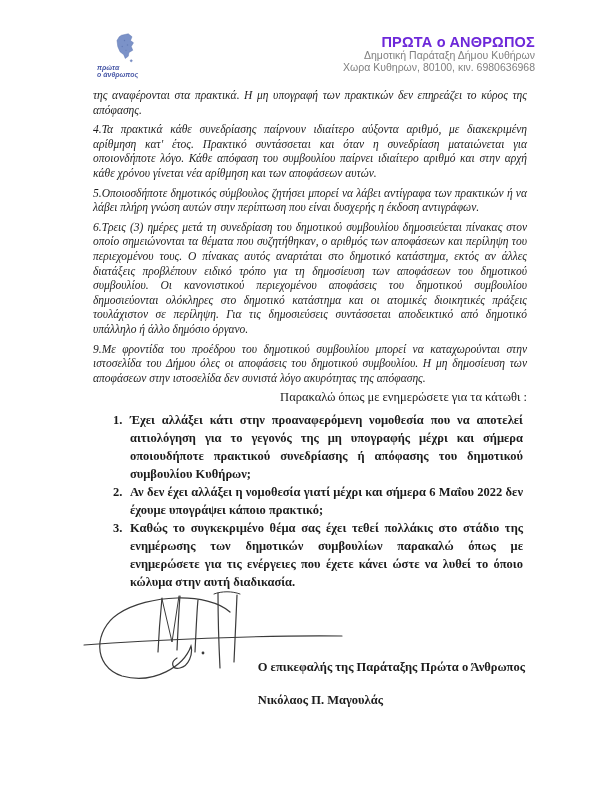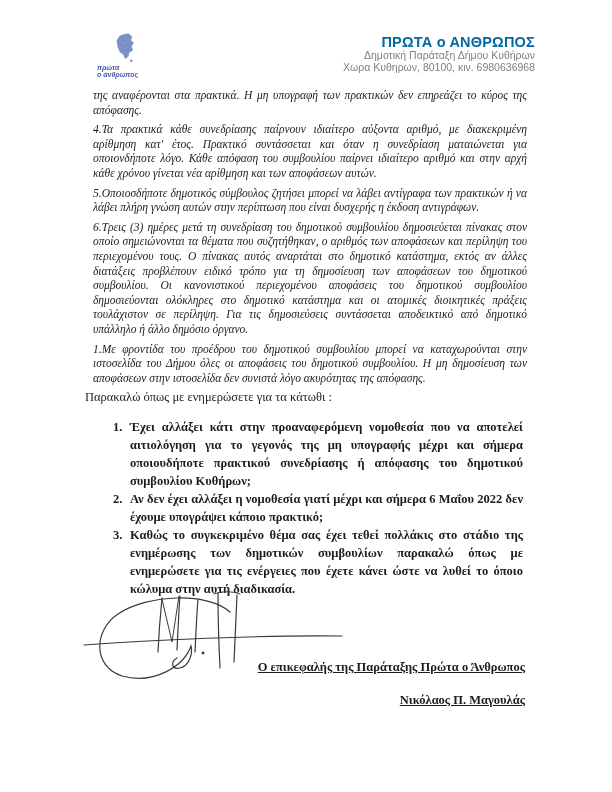--- a/index.html
+++ b/index.html
@@ -35,38 +35,38 @@
   }
   
   .content{
     position:absolute;left:85px;top:88px;width:442px;
     font-size:11.5px;line-height:14.6px;
     text-align:justify;
   }
   .content p{margin:0 0 5px 8px;font-style:italic;}
   .content p.request{
     font-style:normal;font-size:12.5px;line-height:15px;
-    margin:2px 0 13px 0;text-align:left;
+    margin:2px 0 6px 0;text-align:right;
   }
   .qlist{
     list-style:none;margin:0;padding:0 4px 0 28px;
     font-style:normal;font-weight:bold;
     font-size:12.5px;line-height:18px;
   }
   .qlist li{display:flex;align-items:flex-start;}
   .qlist .num{flex:0 0 17px;}
   .qlist .itxt{flex:1 1 auto;text-align:justify;}
   
   .sig{
     position:absolute;left:70px;top:578px;width:285px;height:105px;
   }
   .closing{
     position:absolute;top:661px;right:87px;
-    text-align:right;font-weight:bold;
-    font-size:12.5px;line-height:13px;text-decoration:underline;
+    font-weight:bold;
+    font-size:12.5px;line-height:13px;
   }
   .closing .name{margin-top:20px;}
 </style>
 </head>
 <body>
 
 <div class="page">
 
   <div class="logo">
     <span>
@@ -79,31 +79,31 @@
         <circle cx="27" cy="37" r="1.4" fill="#7b92c8" stroke="#5a72ae" stroke-width="0.5"></circle>
       </svg>
     </span>
     <div class="logo-text">
       <div>πρώτα</div>
       <div>ο άνθρωπος</div>
     </div>
   </div>
 
   <div class="head-right">
-    <div class="head-title" style="color:#0369a1">ΠΡΩΤΑ ο ΑΝΘΡΩΠΟΣ</div>
+    <div class="head-title" style="color:#6d28d9">ΠΡΩΤΑ ο ΑΝΘΡΩΠΟΣ</div>
     <div class="head-sub" style="color:#808080">Δημοτική Παράταξη Δήμου Κυθήρων</div>
     <div class="head-sub" style="color:#808080">Χωρα Κυθηρων, 80100, κιν. 6980636968</div>
   </div>
 
   <div class="content">
     <p>της αναφέρονται στα πρακτικά. Η μη υπογραφή των πρακτικών δεν επηρεάζει το κύρος της απόφασης.</p>
     <p>4.Τα πρακτικά κάθε συνεδρίασης παίρνουν ιδιαίτερο αύξοντα αριθμό, με διακεκριμένη αρίθμηση κατ' έτος. Πρακτικό συντάσσεται και όταν η συνεδρίαση ματαιώνεται για οποιονδήποτε λόγο. Κάθε απόφαση του συμβουλίου παίρνει ιδιαίτερο αριθμό και στην αρχή κάθε χρόνου γίνεται νέα αρίθμηση και των αποφάσεων αυτών.</p>
     <p>5.Οποιοσδήποτε δημοτικός σύμβουλος ζητήσει μπορεί να λάβει αντίγραφα των πρακτικών ή να λάβει πλήρη γνώση αυτών στην περίπτωση που είναι δυσχερής η έκδοση αντιγράφων.</p>
     <p>6.Τρεις (3) ημέρες μετά τη συνεδρίαση του δημοτικού συμβουλίου δημοσιεύεται πίνακας στον οποίο σημειώνονται τα θέματα που συζητήθηκαν, ο αριθμός των αποφάσεων και περίληψη του περιεχομένου τους. Ο πίνακας αυτός αναρτάται στο δημοτικό κατάστημα, εκτός αν άλλες διατάξεις προβλέπουν ειδικό τρόπο για τη δημοσίευση των αποφάσεων του δημοτικού συμβουλίου. Οι κανονιστικού περιεχομένου αποφάσεις του δημοτικού συμβουλίου δημοσιεύονται ολόκληρες στο δημοτικό κατάστημα και οι ατομικές διοικητικές πράξεις τουλάχιστον σε περίληψη. Για τις δημοσιεύσεις συντάσσεται αποδεικτικό από δημοτικό υπάλληλο ή άλλο δημόσιο όργανο.</p>
-    <p>1.Με φροντίδα του προέδρου του δημοτικού συμβουλίου μπορεί να καταχωρούνται στην ιστοσελίδα του Δήμου όλες οι αποφάσεις του δημοτικού συμβουλίου. Η μη δημοσίευση των αποφάσεων στην ιστοσελίδα δεν συνιστά λόγο ακυρότητας της απόφασης.</p>
+    <p>9.Με φροντίδα του προέδρου του δημοτικού συμβουλίου μπορεί να καταχωρούνται στην ιστοσελίδα του Δήμου όλες οι αποφάσεις του δημοτικού συμβουλίου. Η μη δημοσίευση των αποφάσεων στην ιστοσελίδα δεν συνιστά λόγο ακυρότητας της απόφασης.</p>
     <p class="request">Παρακαλώ όπως με ενημερώσετε για τα κάτωθι :</p>
 
     <ol class="qlist">
       <li>
         <span class="num">1.</span>
         <span class="itxt">Έχει αλλάξει κάτι στην προαναφερόμενη νομοθεσία που να αποτελεί αιτιολόγηση για το γεγονός της μη υπογραφής μέχρι και σήμερα οποιουδήποτε πρακτικού συνεδρίασης ή απόφασης του δημοτικού συμβουλίου Κυθήρων;</span>
       </li>
       <li>
         <span class="num">2.</span>
         <span class="itxt">Αν δεν έχει αλλάξει η νομοθεσία γιατί μέχρι και σήμερα 6 Μαΐου 2022 δεν έχουμε υπογράψει κάποιο πρακτικό;</span>

